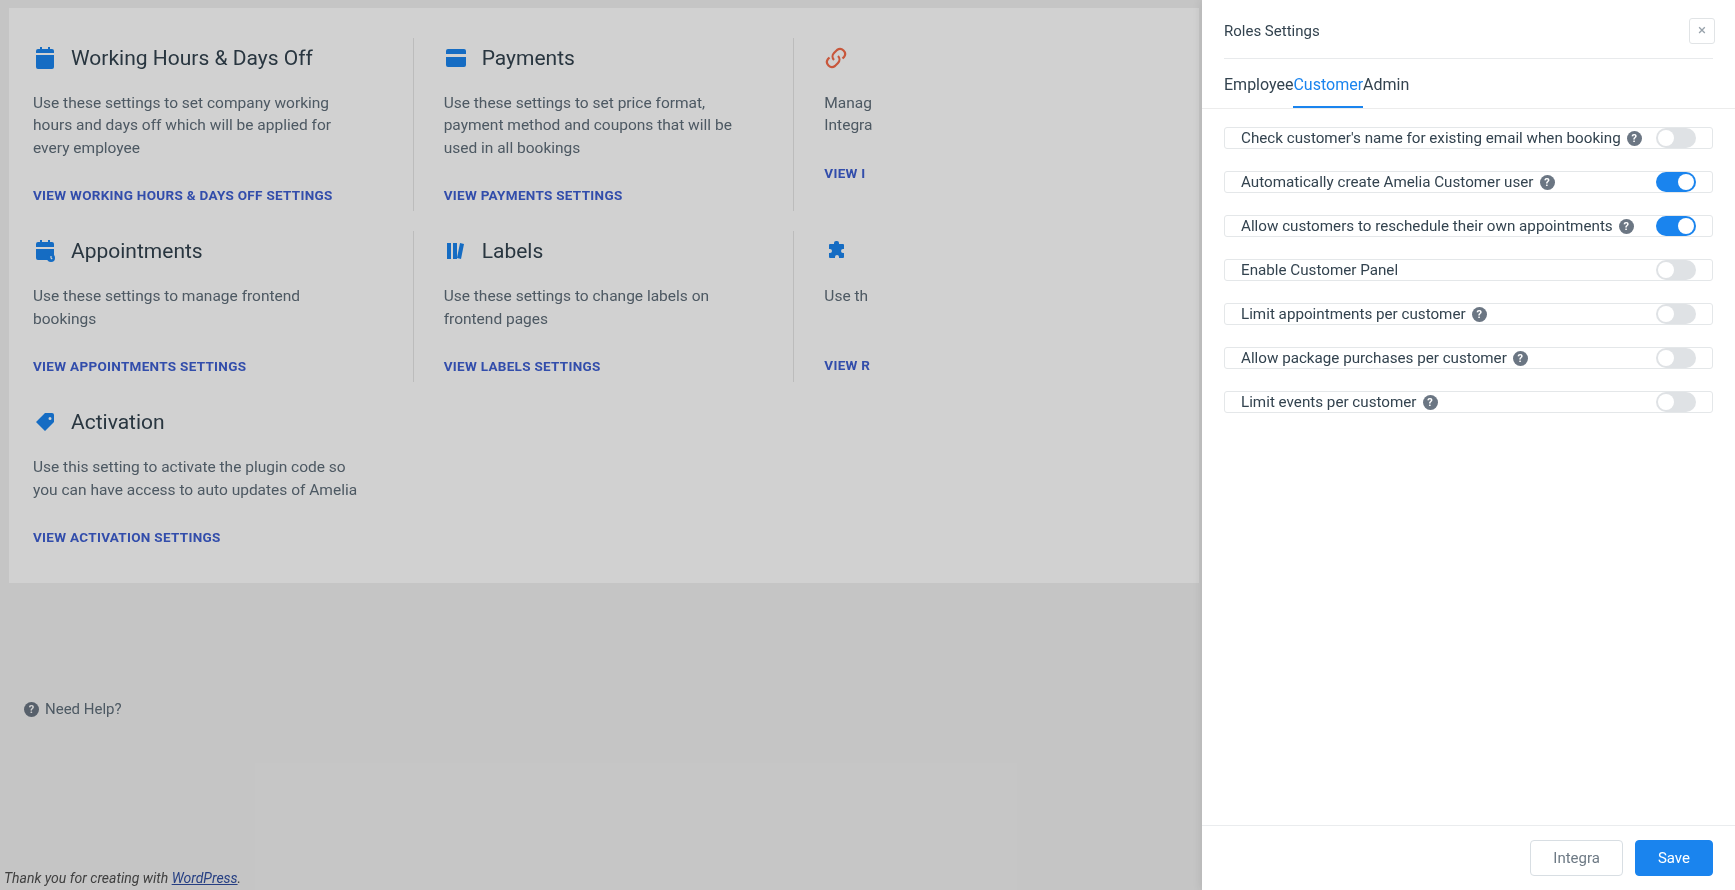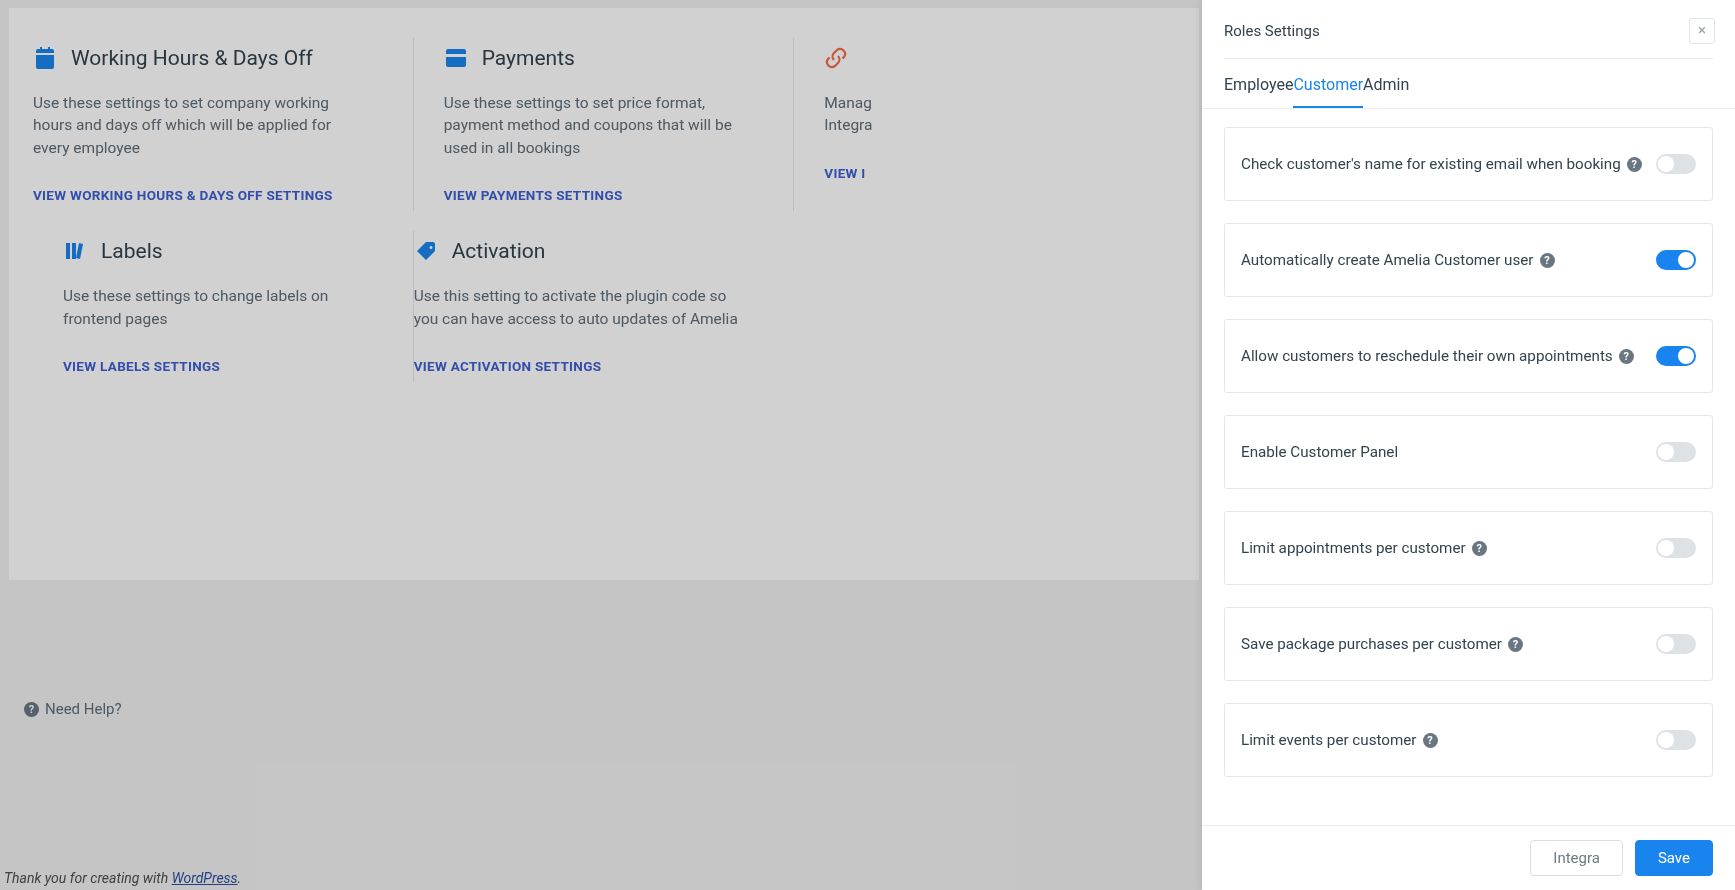--- a/index.html
+++ b/index.html
@@ -175,21 +175,21 @@
   border-bottom: 2px solid #1a84ee;
 }
 .panel-body {
   padding: 18px 22px;
   flex: 1;
   overflow: auto;
 }
 .opt-card {
   border: 1px solid #e4e7e9;
   border-radius: 3px;
-  padding: 26px 16px;
+  padding: 0 16px;
   margin-bottom: 22px;
   display: flex;
   align-items: center;
   justify-content: space-between;
 }
 .opt-label {
   font-size: 15.2px;
   color: #33434f;
   display: flex;
   align-items: center;
@@ -298,37 +298,67 @@
               <path d="M10 14a5 5 0 0 1 0-7l3-3a5 5 0 0 1 7 7l-1.5 1.5"></path>
               <path d="M14 10a5 5 0 0 1 0 7l-3 3a5 5 0 0 1-7-7l1.5-1.5"></path>
             </svg>
         </span>
       </div>
       <p class="cell-desc"><span>Manag</span><br><span>Integra</span></p>
       <div class="cell-link">VIEW I</div>
     </div>
   </div>
 
+  <div class="settings-cell col1">
+    <div class="cell-inner">
+      <div class="cell-title-row">
+        <span class="cell-icon">
+          <svg viewBox="0 0 24 24" fill="currentColor">
+              <path d="M5 3h2V1h2v2h6V1h2v2h2a2 2 0 0 1 2 2v3H3V5a2 2 0 0 1 2-2zM3 10h18v9a2 2 0 0 1-2 2H5a2 2 0 0 1-2-2v-9z"></path>
+              <circle cx="18" cy="19" r="4" fill="#1a84ee"></circle>
+              <path d="M18 17v2l1.2 1.2" stroke="#fff" stroke-width="1.2" fill="none"></path>
+            </svg>
+        </span>
+        <span class="cell-title">Appointments</span>
+      </div>
+      <p class="cell-desc">Use these settings to manage frontend bookings</p>
+      <div class="cell-link">VIEW APPOINTMENTS SETTINGS</div>
+    </div>
+    <div class="vsep"></div>
+  </div>
 
   <div class="settings-cell col2">
     <div class="cell-inner">
       <div class="cell-title-row">
         <span class="cell-icon">
           <svg viewBox="0 0 24 24" fill="currentColor">
               <path d="M3 4h4v16H3zM9 4h4v16H9zM16 4l4 1-3 15-4-1z"></path>
             </svg>
         </span>
         <span class="cell-title">Labels</span>
       </div>
       <p class="cell-desc">Use these settings to change labels on frontend pages</p>
       <div class="cell-link">VIEW LABELS SETTINGS</div>
     </div>
     <div class="vsep"></div>
   </div>
 
+  <div class="settings-cell col3" style="overflow:hidden;">
+    <div class="cell-inner">
+      <div class="cell-title-row">
+        <span class="cell-icon">
+          <svg viewBox="0 0 24 24" fill="currentColor">
+              <path d="M13 2a2 2 0 0 1 2 2v1h4a1 1 0 0 1 1 1v4h-1a2 2 0 1 0 0 4h1v4a1 1 0 0 1-1 1h-4v-1a2 2 0 1 0-4 0v1H6a1 1 0 0 1-1-1v-4h1a2 2 0 1 0 0-4H5V6a1 1 0 0 1 1-1h4V4a2 2 0 0 1 2-2z"></path>
+            </svg>
+        </span>
+      </div>
+      <p class="cell-desc">Use th</p>
+      <div class="cell-link">VIEW R</div>
+    </div>
+  </div>
 
   <div class="settings-cell col1">
     <div class="cell-inner">
       <div class="cell-title-row">
         <span class="cell-icon">
           <svg viewBox="0 0 24 24" fill="currentColor">
               <path d="M21 12l-9 9-9-9 9-9h7a2 2 0 0 1 2 2v7zM17 7a1.5 1.5 0 1 0 0 3 1.5 1.5 0 0 0 0-3z"></path>
             </svg>
         </span>
         <span class="cell-title">Activation</span>
@@ -404,21 +434,21 @@
         <div class="opt-label">
           <span>Limit appointments per customer</span>
           <span class="q-badge">?</span>
         </div>
         <div class="toggle off">
           <div class="knob"></div>
         </div>
       </div>
       <div class="opt-card">
         <div class="opt-label">
-          <span>Save package purchases per customer</span>
+          <span>Allow package purchases per customer</span>
           <span class="q-badge">?</span>
         </div>
         <div class="toggle off">
           <div class="knob"></div>
         </div>
       </div>
       <div class="opt-card">
         <div class="opt-label">
           <span>Limit events per customer</span>
           <span class="q-badge">?</span>

